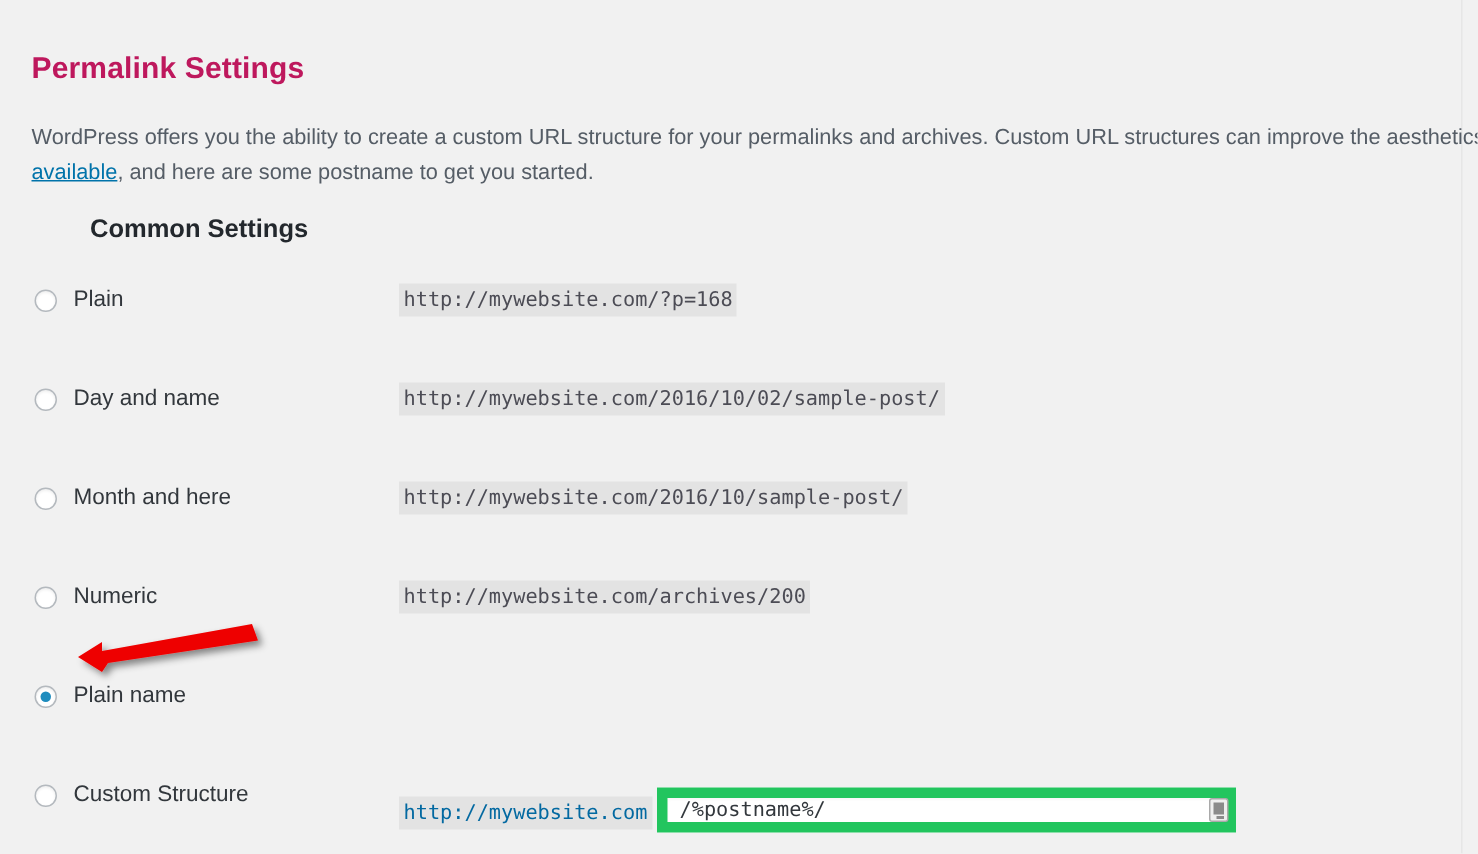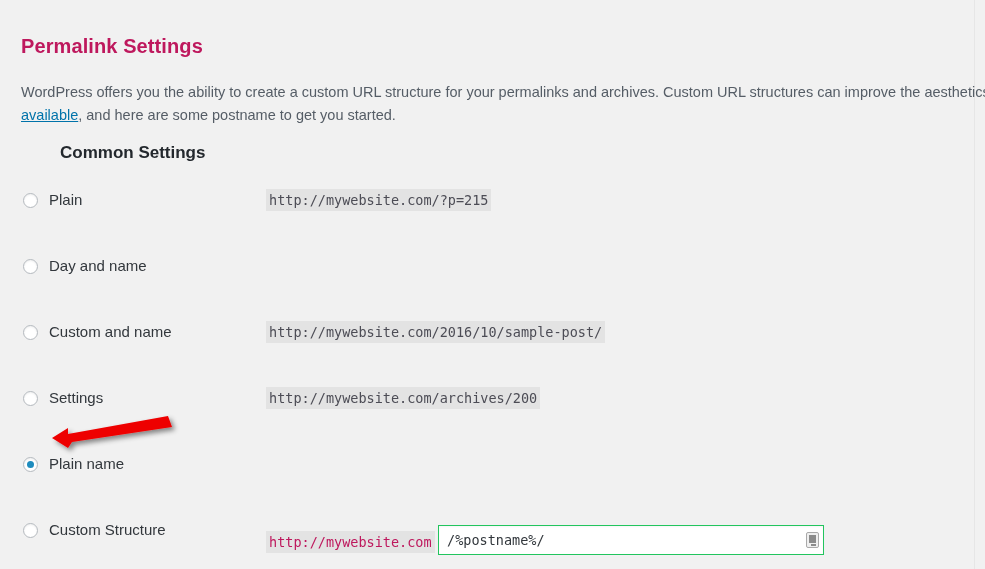--- a/index.html
+++ b/index.html
@@ -115,37 +115,37 @@
     padding: 2px 3px;
     white-space: nowrap;
   }
   .custom-prefix {
     position: absolute;
     left: 266px;
     top: 14px;
     font-family: "DejaVu Sans Mono", "Liberation Mono", monospace;
     font-size: 13.5px;
     line-height: 18px;
-    color: #be185d;
+    color: #0369a1;
     background: #e3e3e3;
     padding: 2px 3px;
     white-space: nowrap;
   }
   .custom-input-wrap {
     position: absolute;
     left: 438px;
     top: 8px;
     width: 386px;
     height: 30px;
   }
   .custom-input {
     width: 100%;
     height: 100%;
     box-sizing: border-box;
-    border: 1px solid #22c55e;
+    border: 7px solid #22c55e;
     background: #fff;
     font-family: "DejaVu Sans Mono", "Liberation Mono", monospace;
     font-size: 13.5px;
     color: #32373c;
     padding: 0 26px 0 8px;
     outline: none;
     box-shadow: inset 0 1px 2px rgba(0,0,0,0.04);
   }
   .input-affordance {
     position: absolute;
@@ -195,37 +195,38 @@
 
   <p class="intro"><span>WordPress offers you the ability to create a custom URL structure for your permalinks and archives. Custom URL structures can improve the aesthetics, us</span><a href="#">tags are available</a><span>, and here are some postname to get you started.</span></p>
 
   <h2 class="section-title">Common Settings</h2>
 
   <div class="options">
 
     <div class="opt-row">
       <span class="radio"></span>
       <span class="opt-label">Plain</span>
-      <span class="code">http://mywebsite.com/?p=215</span>
+      <span class="code">http://mywebsite.com/?p=168</span>
     </div>
 
     <div class="opt-row">
       <span class="radio"></span>
       <span class="opt-label">Day and name</span>
-    </div>
-
-    <div class="opt-row">
-      <span class="radio"></span>
-      <span class="opt-label">Custom and name</span>
+      <span class="code">http://mywebsite.com/2016/10/02/sample-post/</span>
+    </div>
+
+    <div class="opt-row">
+      <span class="radio"></span>
+      <span class="opt-label">Month and here</span>
       <span class="code">http://mywebsite.com/2016/10/sample-post/</span>
     </div>
 
     <div class="opt-row">
       <span class="radio"></span>
-      <span class="opt-label">Settings</span>
+      <span class="opt-label">Numeric</span>
       <span class="code">http://mywebsite.com/archives/200</span>
     </div>
 
     <div class="opt-row">
       <span class="radio checked"></span>
       <span class="opt-label">Plain name</span>
     </div>
 
     <div class="opt-row">
       <span class="radio"></span>

